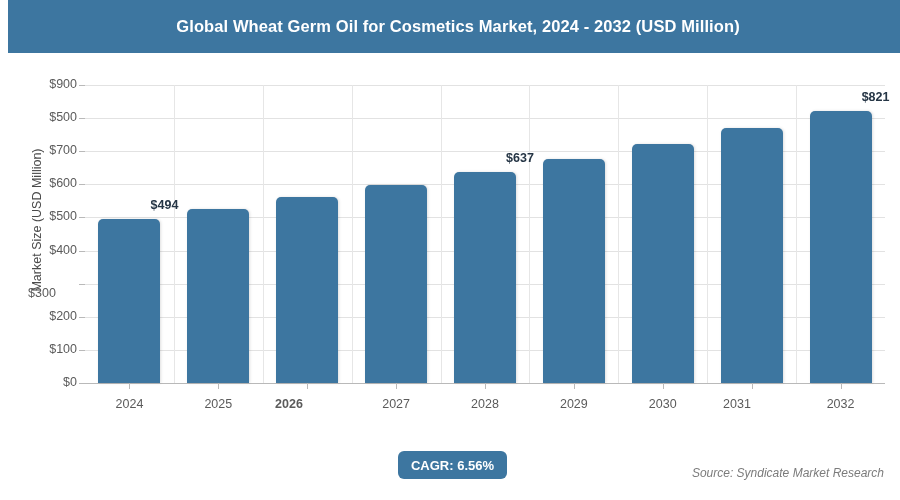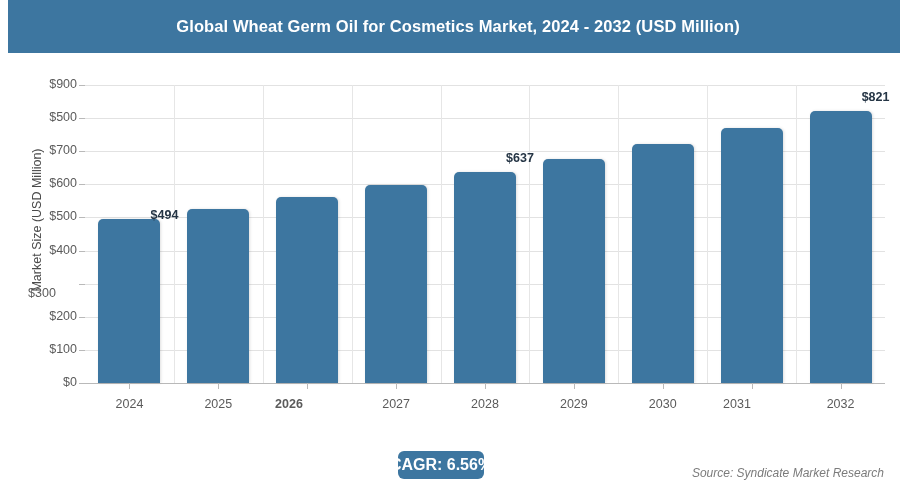--- a/index.html
+++ b/index.html
@@ -160,29 +160,29 @@
     color: #5b5b5b;
     font-family: "Liberation Sans", sans-serif;
     white-space: nowrap;
   }
 
   
   .cagr-badge {
     position: absolute;
     left: 398px;
     top: 451px;
-    width: 86px;
+    width: 109px;
     height: 28px;
     background: #3D76A0;
     border-radius: 6px;
     display: flex;
     align-items: center;
     justify-content: center;
     color: #ffffff;
-    font-size: 16px;
+    font-size: 13px;
     font-weight: bold;
     font-family: "Liberation Sans", sans-serif;
     white-space: nowrap;
   }
   .source-note {
     position: absolute;
     right: 16px;
     top: 466px;
     font-size: 12px;
     font-style: italic;
@@ -239,21 +239,21 @@
         <div class="vgridline" style="left: 89px;"></div>
         <div class="vgridline" style="left: 178px;"></div>
         <div class="vgridline" style="left: 267px;"></div>
         <div class="vgridline" style="left: 356px;"></div>
         <div class="vgridline" style="left: 444px;"></div>
         <div class="vgridline" style="left: 533px;"></div>
         <div class="vgridline" style="left: 622px;"></div>
         <div class="vgridline" style="left: 711px;"></div>
         <div class="bar-group" style="left: 13.4444px; height: 298px;">
           <div class="bar" title="2024: 494" style="height: 163.569px; background: rgb(61, 118, 160);"></div>
-          <div class="bar-value-label" style="bottom: 161px;">$494</div>
+          <div class="bar-value-label" style="bottom: 171px;">$494</div>
         </div>
         <div class="x-tick-mark" style="left: 44px;"></div>
         <div class="x-tick-label" style="left: -0.555556px;">2024</div>
         <div class="bar-group" style="left: 102.333px; height: 298px;">
           <div class="bar" title="2025: 526" style="height: 174.164px; background: rgb(61, 118, 160);"></div>
         </div>
         <div class="x-tick-mark" style="left: 133px;"></div>
         <div class="x-tick-label" style="left: 88.3333px;">2025</div>
         <div class="bar-group" style="left: 191.222px; height: 298px;">
           <div class="bar" title="2026: 561" style="height: 185.753px; background: rgb(61, 118, 160);"></div>

